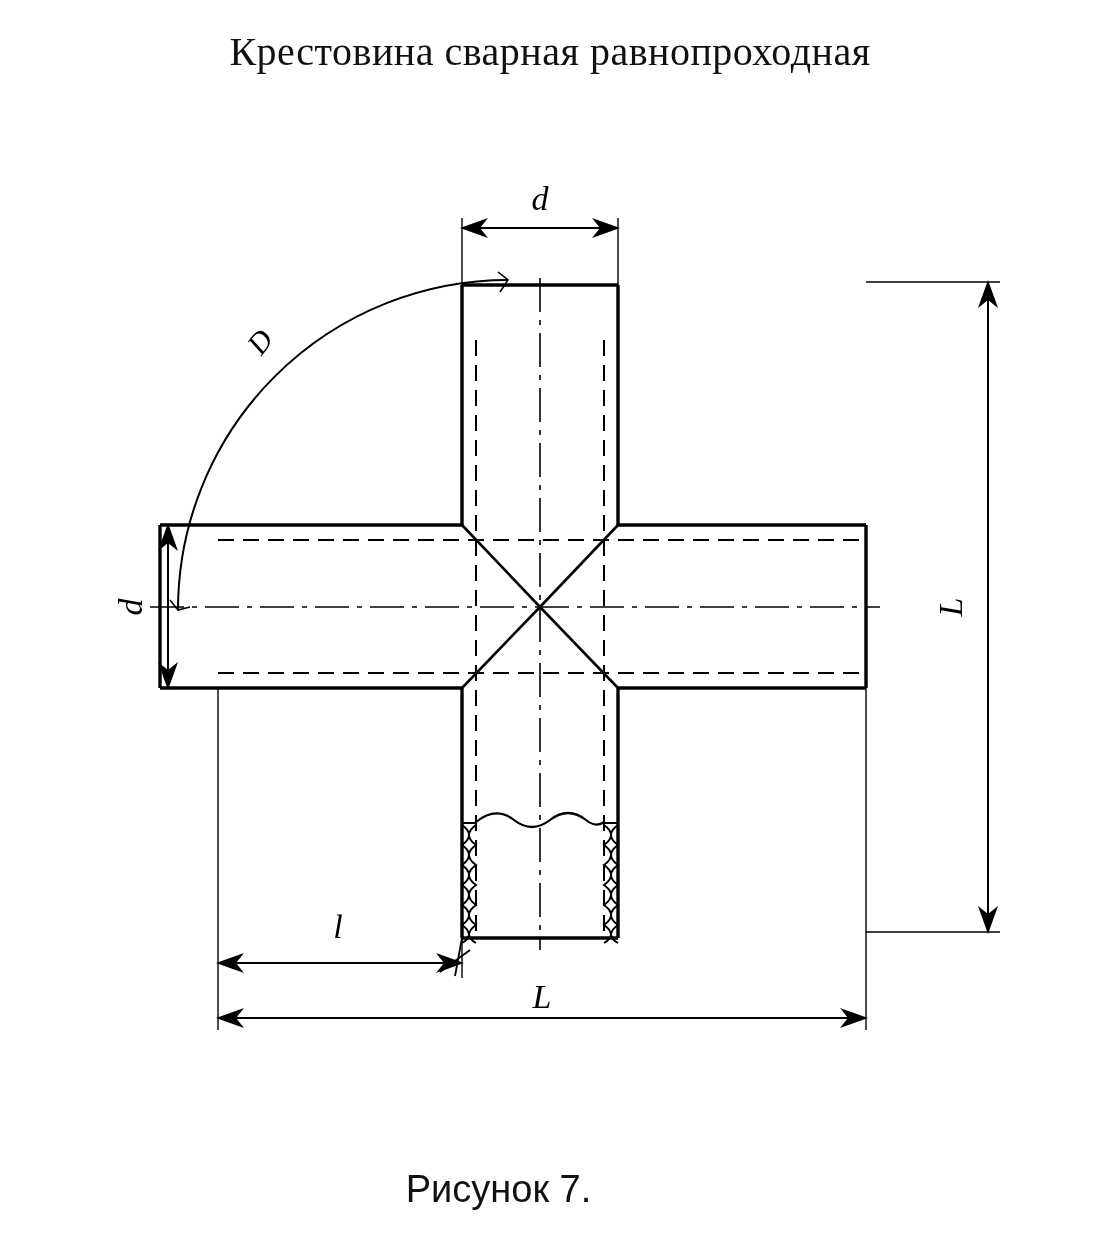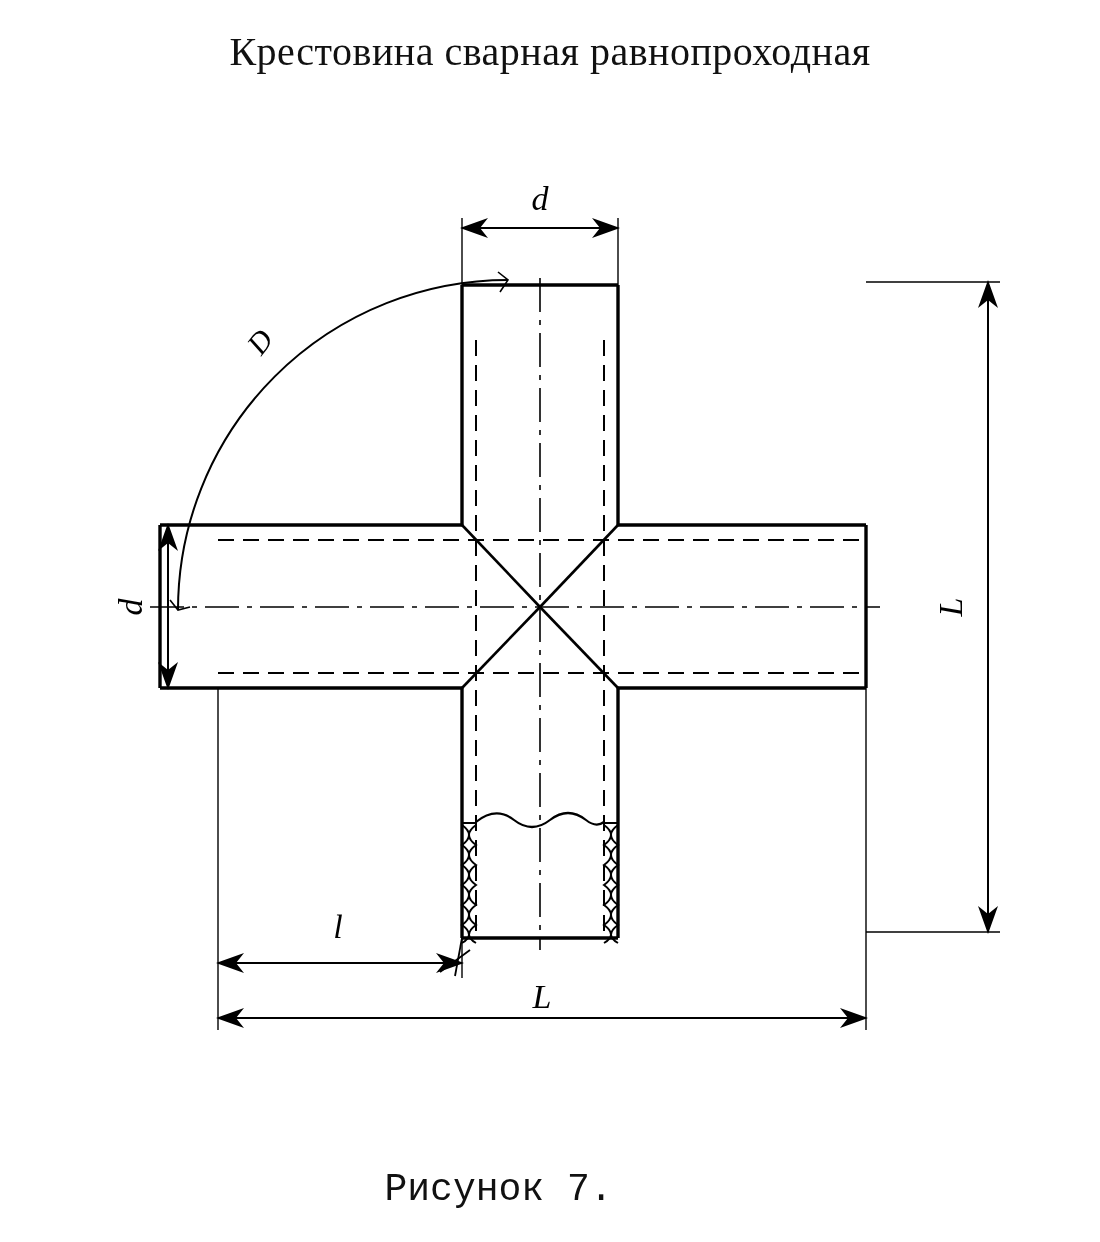--- a/index.html
+++ b/index.html
@@ -26,21 +26,21 @@
     letter-spacing: 0.5px;
     color: #111111;
     white-space: nowrap;
   }
   #figure-caption {
     position: absolute;
     top: 1168px;
     left: 0;
     width: 997px;
     text-align: center;
-    font-family: Liberation Mono, monospace;
+    font-family: Liberation Sans, sans-serif;
     font-size: 38px;
     color: #111111;
   }
   #drawing-area {
     position: absolute;
     top: 110px;
     left: 0;
     width: 1100px;
     height: 1040px;
   }

